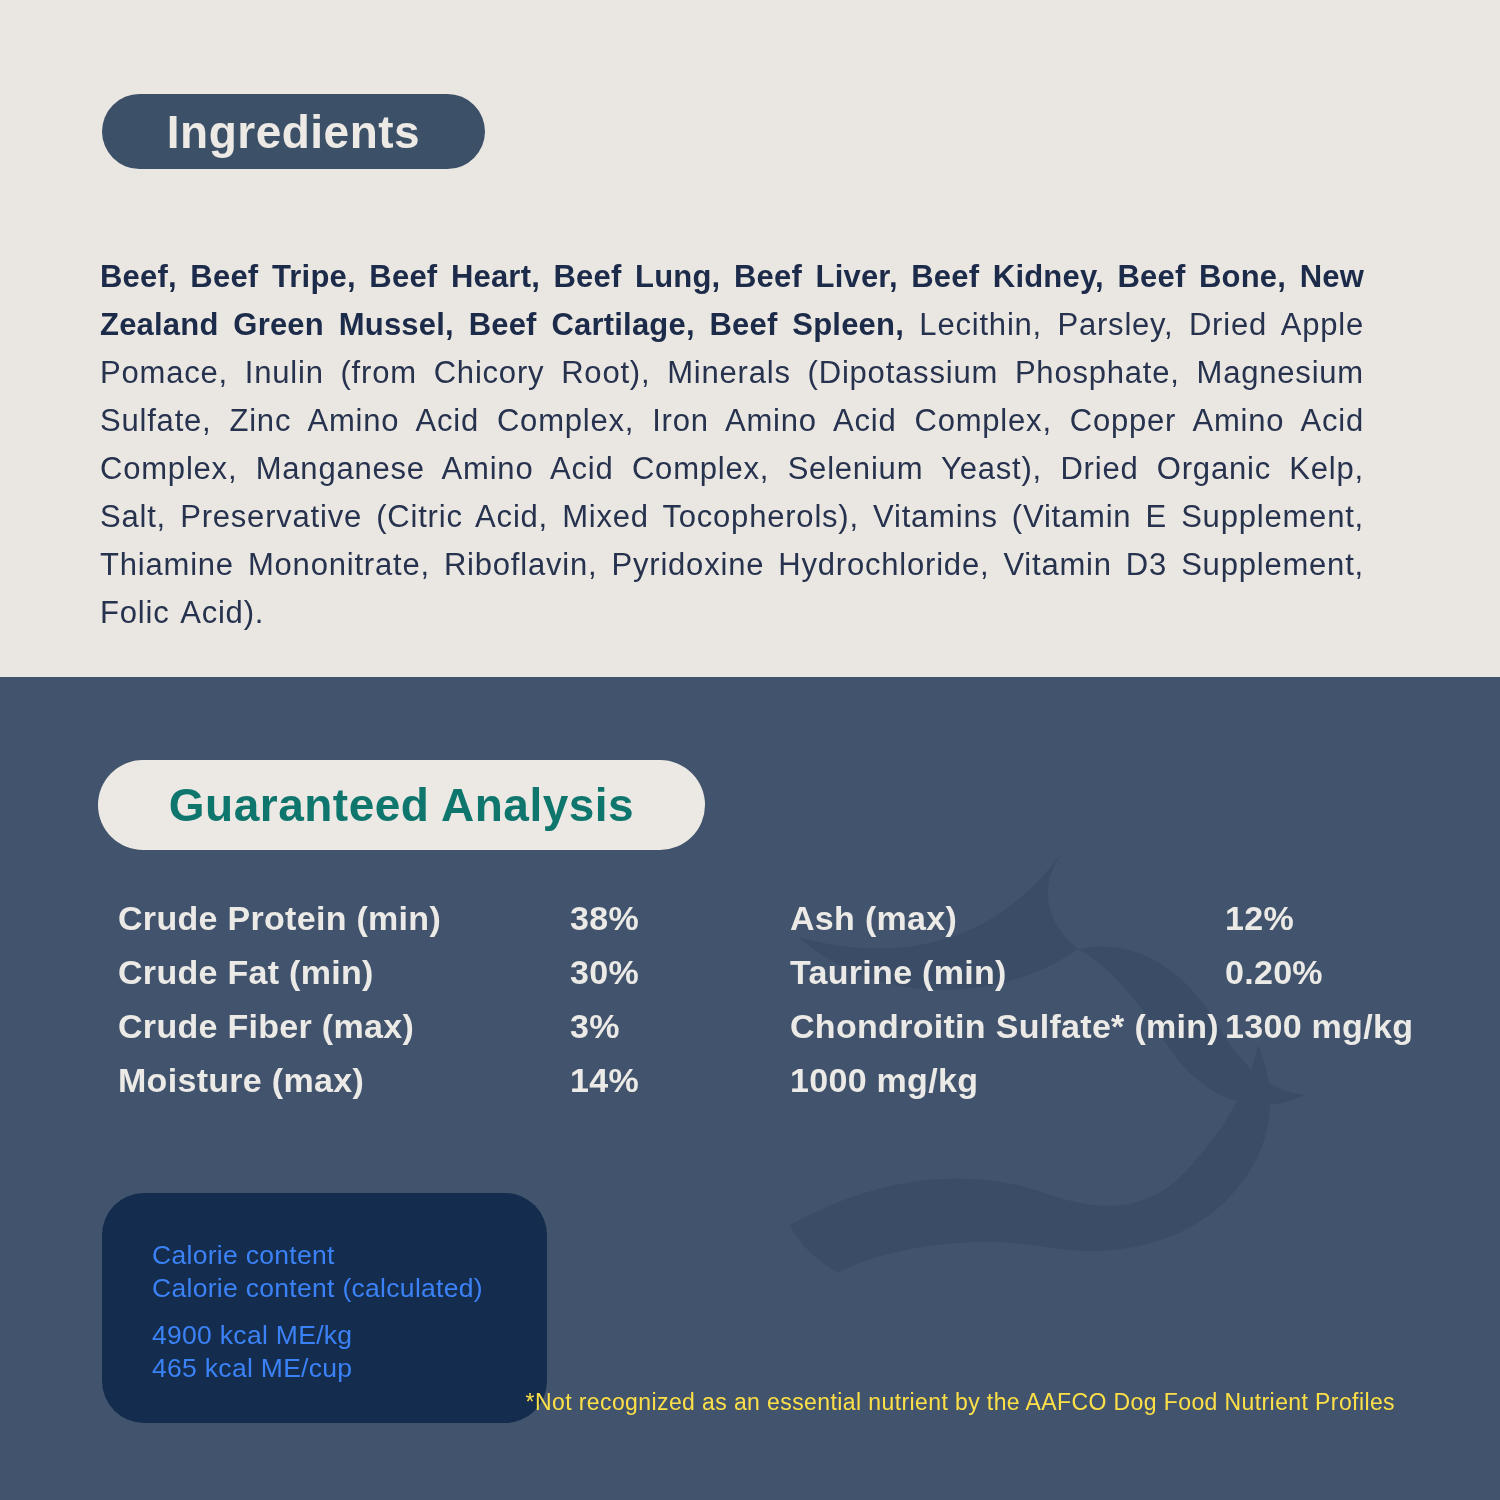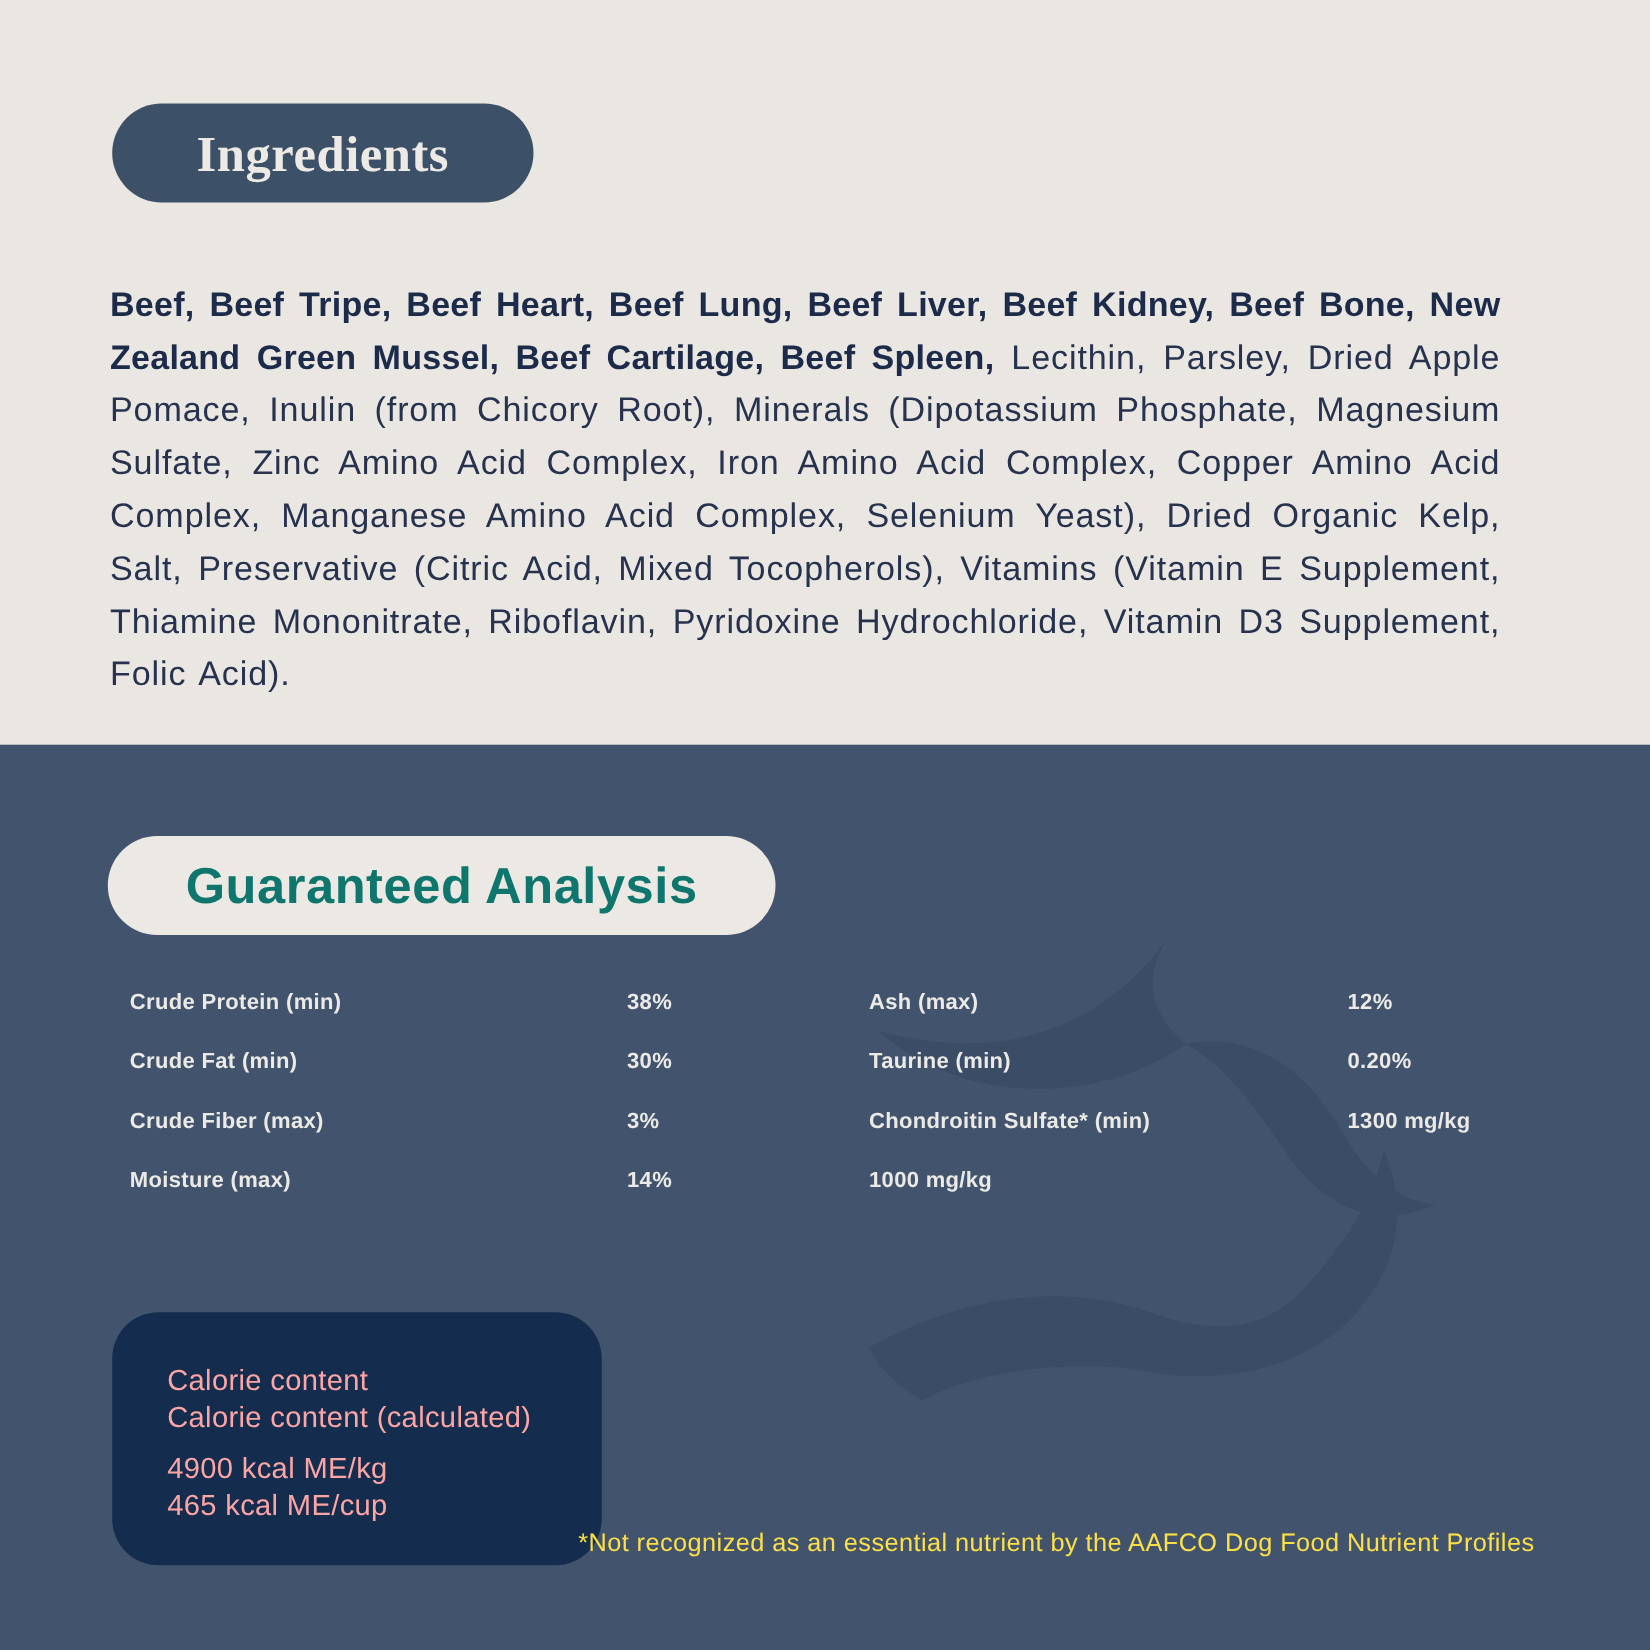--- a/index.html
+++ b/index.html
@@ -15,45 +15,45 @@
     position:absolute; left:0; top:677px; width:1500px; height:823px;
     background:#42546D; overflow:hidden;
   }
   .watermark { position:absolute; left:0; top:0; width:1500px; height:823px; }
   .pill {
     position:absolute; border-radius:46px;
     display:flex; align-items:center; justify-content:center;
     font-weight:700; font-size:46px; letter-spacing:0.5px; white-space:nowrap;
   }
   .pill-ingredients {
-    left:102px; top:94px; width:383px; height:90px;
-    background:#3C5068; color:#EDEAE5;font-family:Liberation Serif, serif;
+    left:102px; top:94px; width:383px; height:75px;
+    background:#3C5068; color:#EDEAE5;
   }
   .pill-ga {
     left:98px; top:83px; width:607px; height:90px;
     background:#ECE9E4; color:#0f766e;
   }
   .ingredients-text {
     position:absolute; left:100px; top:222px; width:1264px;
     font-size:31px; line-height:48px; text-align:justify;
     color:#26324E; letter-spacing:0.8px; word-spacing:3px;
   }
   .ingredients-text .lead { font-weight:700; color:#1C2B49; letter-spacing:0.2px; }
   .ga-table { position:absolute; top:207px; }
   .ga-table-left  { left:118px; width:640px; }
   .ga-table-right { left:790px; width:640px; }
   .ga-row {
-    display:flex; height:54px; align-items:center;
-    font-weight:700; font-size:20px; color:#ECEAE6; letter-spacing:0.3px;
+    display:flex; height:54px; align-items:flex-end;
+    font-weight:700; font-size:34px; color:#ECEAE6; letter-spacing:0.3px;
   }
   .ga-table-left  .ga-label { width:452px; flex:none; }
   .ga-table-right .ga-label { width:435px; flex:none; }
   .calorie-box {
     position:absolute; left:102px; top:516px; width:445px; height:230px;
-    border-radius:42px; background:#142C4E; color:#fca5a5;
+    border-radius:42px; background:#142C4E; color:#3b82f6;
     box-sizing:border-box; padding:46px 20px 0 50px;
     font-size:26.5px; line-height:33px; letter-spacing:0.3px;
   }
   .calorie-values { margin-top:14px; }
   .footnote {
     position:absolute; top:712px; right:105px;
     font-size:23px; color:#fde047; letter-spacing:0.4px; white-space:nowrap;
   }
 </style>
 </head>

